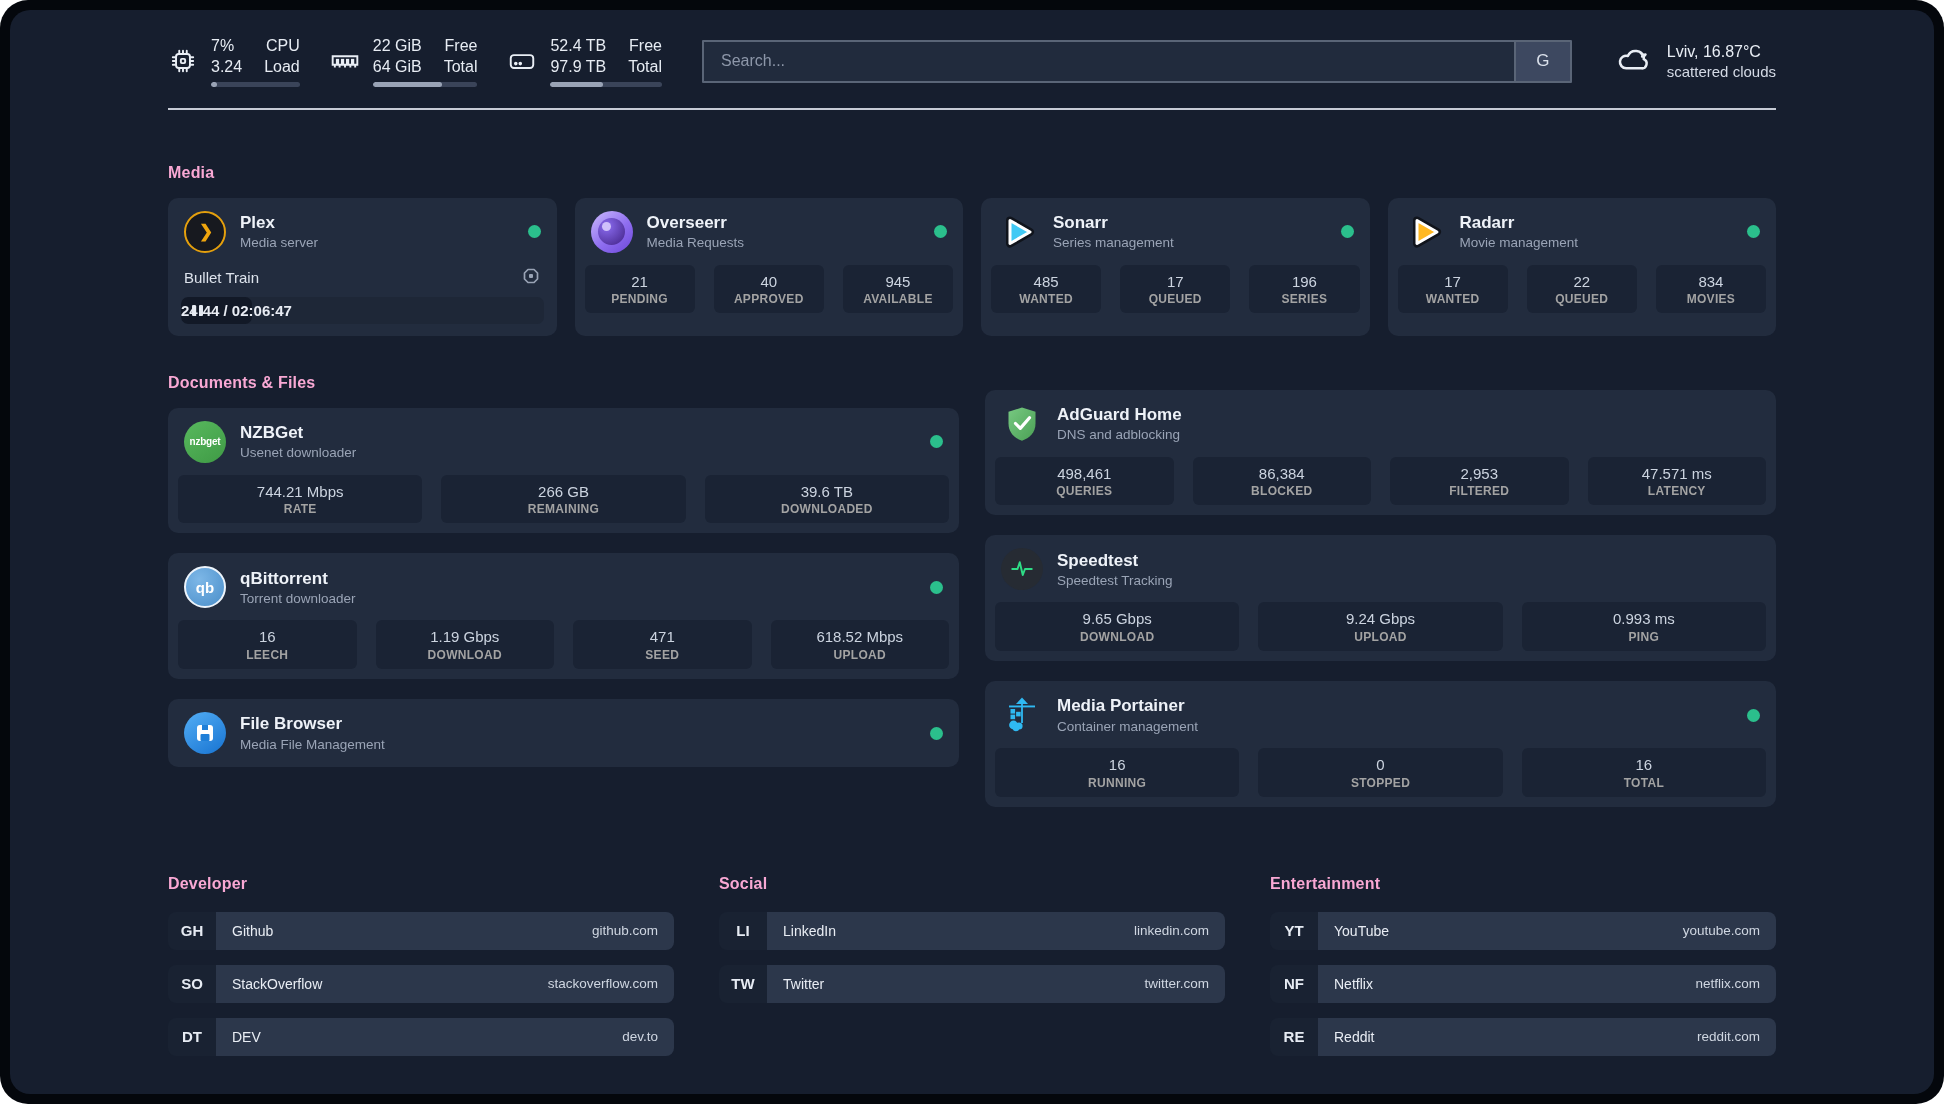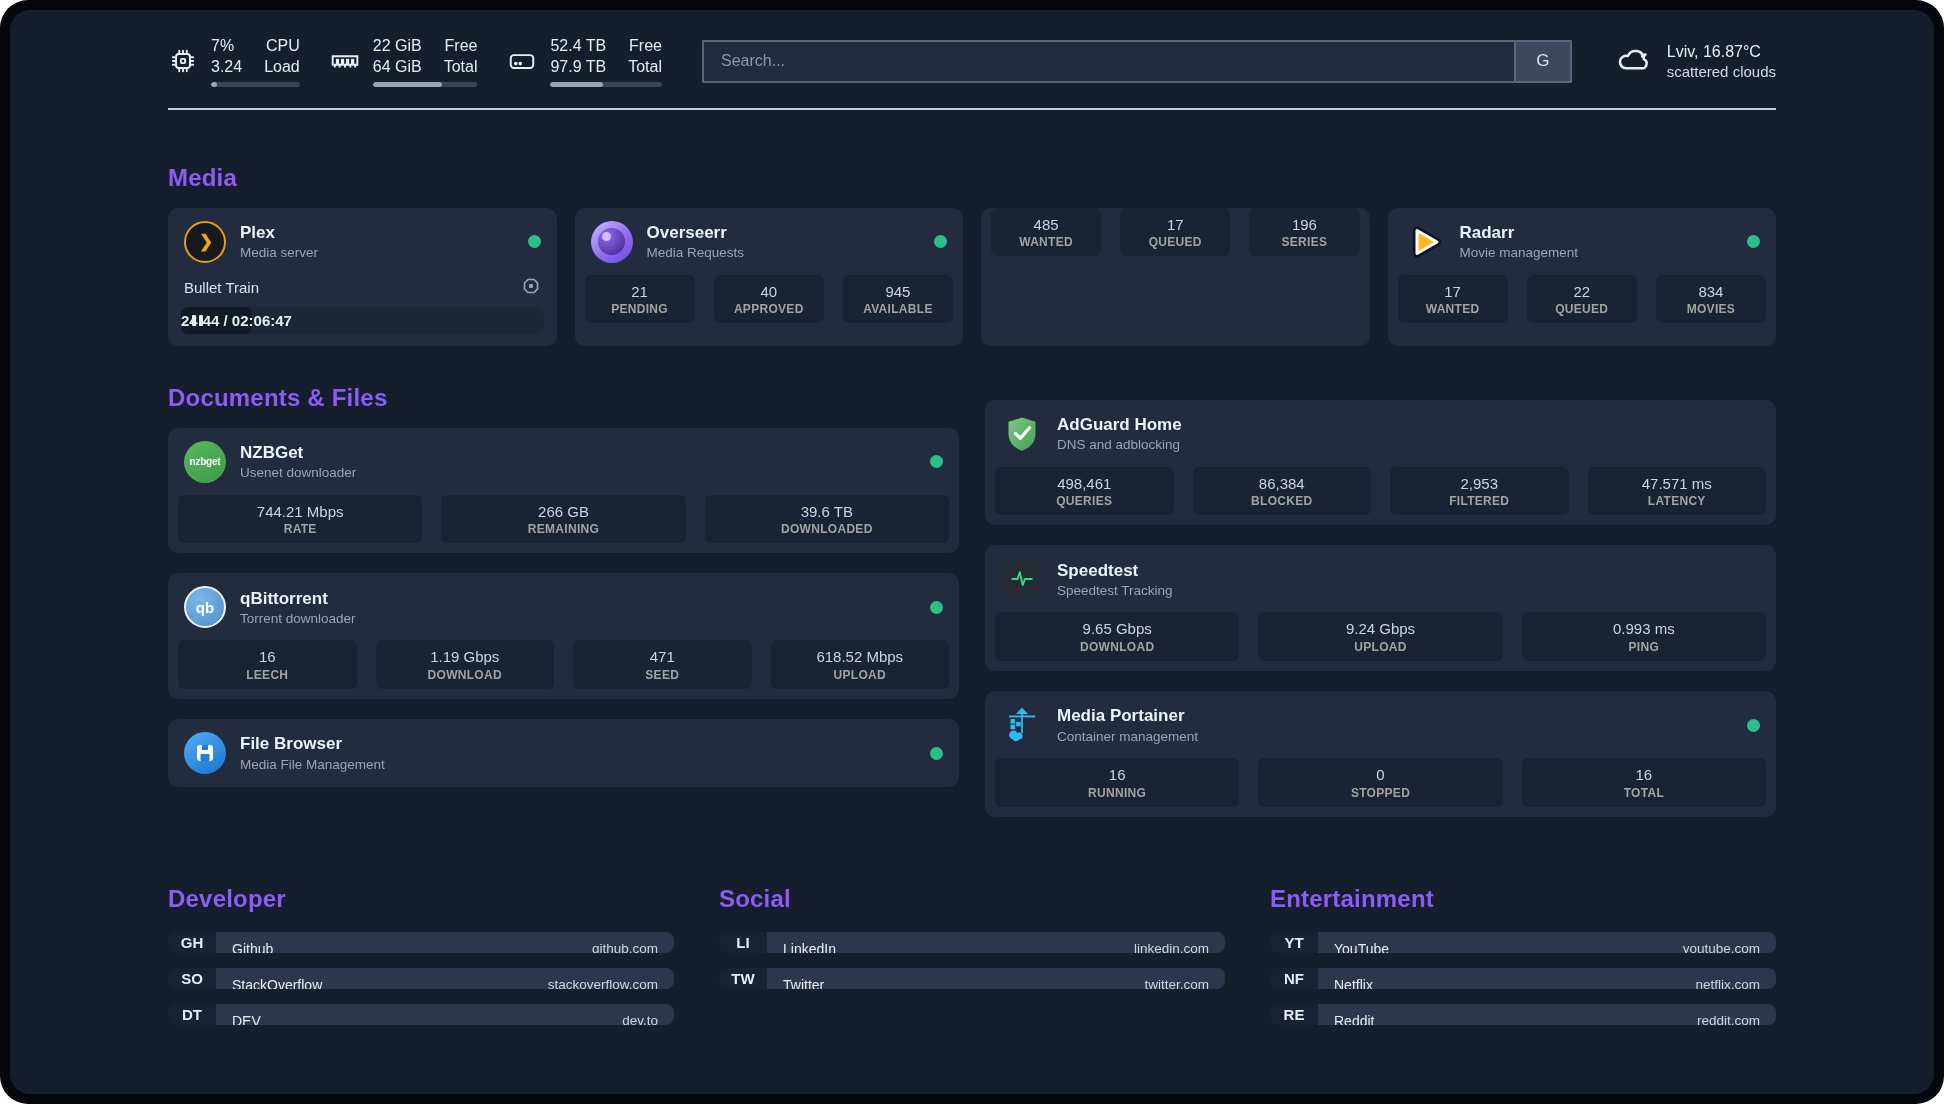--- a/index.html
+++ b/index.html
@@ -26,21 +26,21 @@
   .g-btn { width:56px; background:#3d4860; border-left:2px solid #5a6577; color:#dbe1eb;
            font-size:17px; display:flex; align-items:center; justify-content:center; cursor:pointer; }
 
   .weather { display:flex; align-items:center; gap:13px; }
   .weather-main { font-size:16px; color:#e9eef5; line-height:1.3; }
   .weather-sub { font-size:15px; color:#d4dae5; }
 
   .divider { margin-top:21px; border-top:2px solid rgba(229,234,242,0.85); }
 
   
-  .section-title { font-size:24px; font-weight:600; color:#8b5cf6; letter-spacing:.2px; }
+  .section-title { font-size:16px; font-weight:600; color:#f9a8d4; letter-spacing:.2px; }
   .media-section { margin-top:54px; }
   .grid4 { display:grid; grid-template-columns:repeat(4,1fr); gap:18px; margin-top:16px; }
   .two-col { display:grid; grid-template-columns:1fr 1fr; gap:26px; margin-top:38px; }
   .col-cards { display:flex; flex-direction:column; gap:20px; margin-top:16px; }
 
   .card { background:#222c3e; border-radius:10px; cursor:pointer; }
   .card-head { display:flex; align-items:center; gap:14px; padding:13px 16px 12px; }
   .svc-text { min-width:0; }
   .svc-title { font-size:17px; font-weight:600; color:#eef2f8; line-height:1.2; }
   .svc-sub { font-size:13.5px; color:#9aa4b6; margin-top:2px; }
@@ -77,21 +77,21 @@
   .nzbget-ic { background:linear-gradient(145deg,#58b95e,#3f9a45); color:#fff;
                font-size:10px; font-weight:700; letter-spacing:-.2px; }
   .qb-ic { background:radial-gradient(circle at 35% 30%,#7db7e7,#4a8ec9); border:2px solid #edf4fb;
            color:#fff; font-size:15px; font-weight:700; }
   .speed-ic { background:#262b33; }
   .fb-ic { background:linear-gradient(145deg,#53aef5,#1773d1); }
   .portainer-ic { background:transparent; }
 
   
   .bm-grid { display:grid; grid-template-columns:repeat(3,1fr); gap:45px; margin-top:68px; }
-  .bm { display:flex; height:21px; margin-top:15px; border-radius:8px; overflow:hidden; cursor:pointer;text-align:center; }
+  .bm { display:flex; height:38px; margin-top:15px; border-radius:8px; overflow:hidden; cursor:pointer;text-align:center; }
   .bm-col .bm:first-of-type { margin-top:19px; }
   .bm-abbr { width:48px; background:#192232; display:flex; align-items:center; justify-content:center;
              font-size:15px; font-weight:600; color:#e6ebf3; flex:none; }
   .bm-bar { flex:1; background:#2c374b; display:flex; align-items:center; justify-content:space-between;
             padding:17px 16px; }
   .bm-name { font-size:14px; color:#e9edf4; }
   .bm-url { font-size:13.5px; color:#cfd6e1; }
 </style>
 </head>
 <body>
@@ -260,20 +260,33 @@
             <div class="stat-label">APPROVED</div>
           </div>
           <div class="stat">
             <div class="stat-value">945</div>
             <div class="stat-label">AVAILABLE</div>
           </div>
         </div>
       </div>
 
       <div class="card">
+        <div class="card-head">
+          <span class="icon40 tri-ic">
+            <svg width="40" height="40" viewBox="0 0 40 40">
+              <polygon points="12,8.5 32,20 12,31.5" fill="none" stroke="#10141c" stroke-width="8" stroke-linejoin="round"></polygon>
+              <polygon points="12,8.5 32,20 12,31.5" fill="#41c9f4" stroke="#ffffff" stroke-width="3" stroke-linejoin="round"></polygon>
+            </svg>
+          </span>
+          <div class="svc-text">
+            <div class="svc-title">Sonarr</div>
+            <div class="svc-sub">Series management</div>
+          </div>
+          <span class="dot"></span>
+        </div>
         <div class="stats">
           <div class="stat">
             <div class="stat-value">485</div>
             <div class="stat-label">WANTED</div>
           </div>
           <div class="stat">
             <div class="stat-value">17</div>
             <div class="stat-label">QUEUED</div>
           </div>
           <div class="stat">

